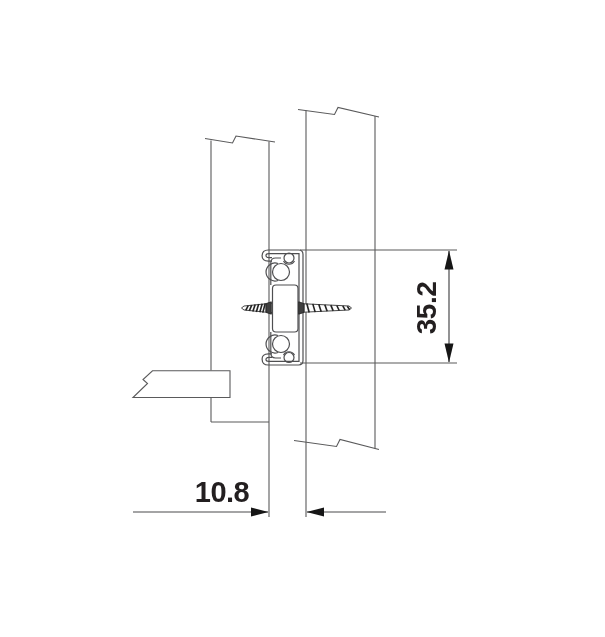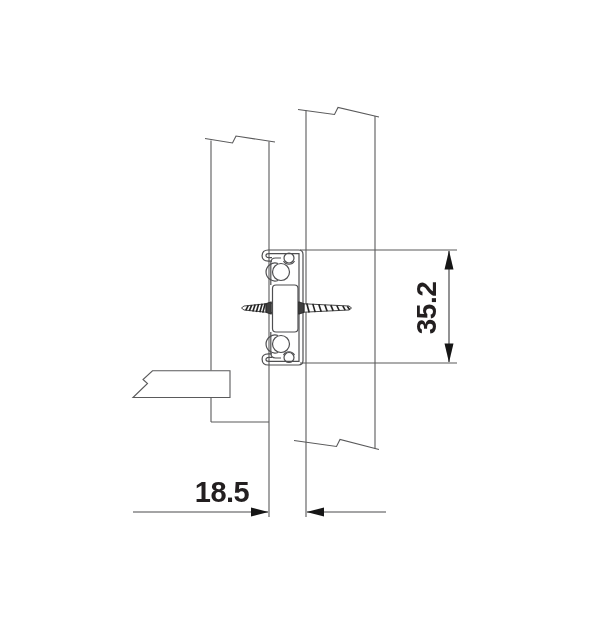--- a/index.html
+++ b/index.html
@@ -119,15 +119,15 @@
     <g>
       <line x1="133" y1="512" x2="268" y2="512" stroke="#4a4a4c" stroke-width="1.2"></line>
       <polygon points="268.5,512 251,507.5 251,516.5" fill="#161616"></polygon>
       <line x1="307" y1="512" x2="386" y2="512" stroke="#4a4a4c" stroke-width="1.2"></line>
       <polygon points="306.5,512 324,507.5 324,516.5" fill="#161616"></polygon>
     </g>
 
   </svg>
 
   <div class="dim-label dim-v">35.2</div>
-  <div class="dim-label dim-h">18.5</div>
+  <div class="dim-label dim-h">10.8</div>
 
 </div>
 
 </body></html>

